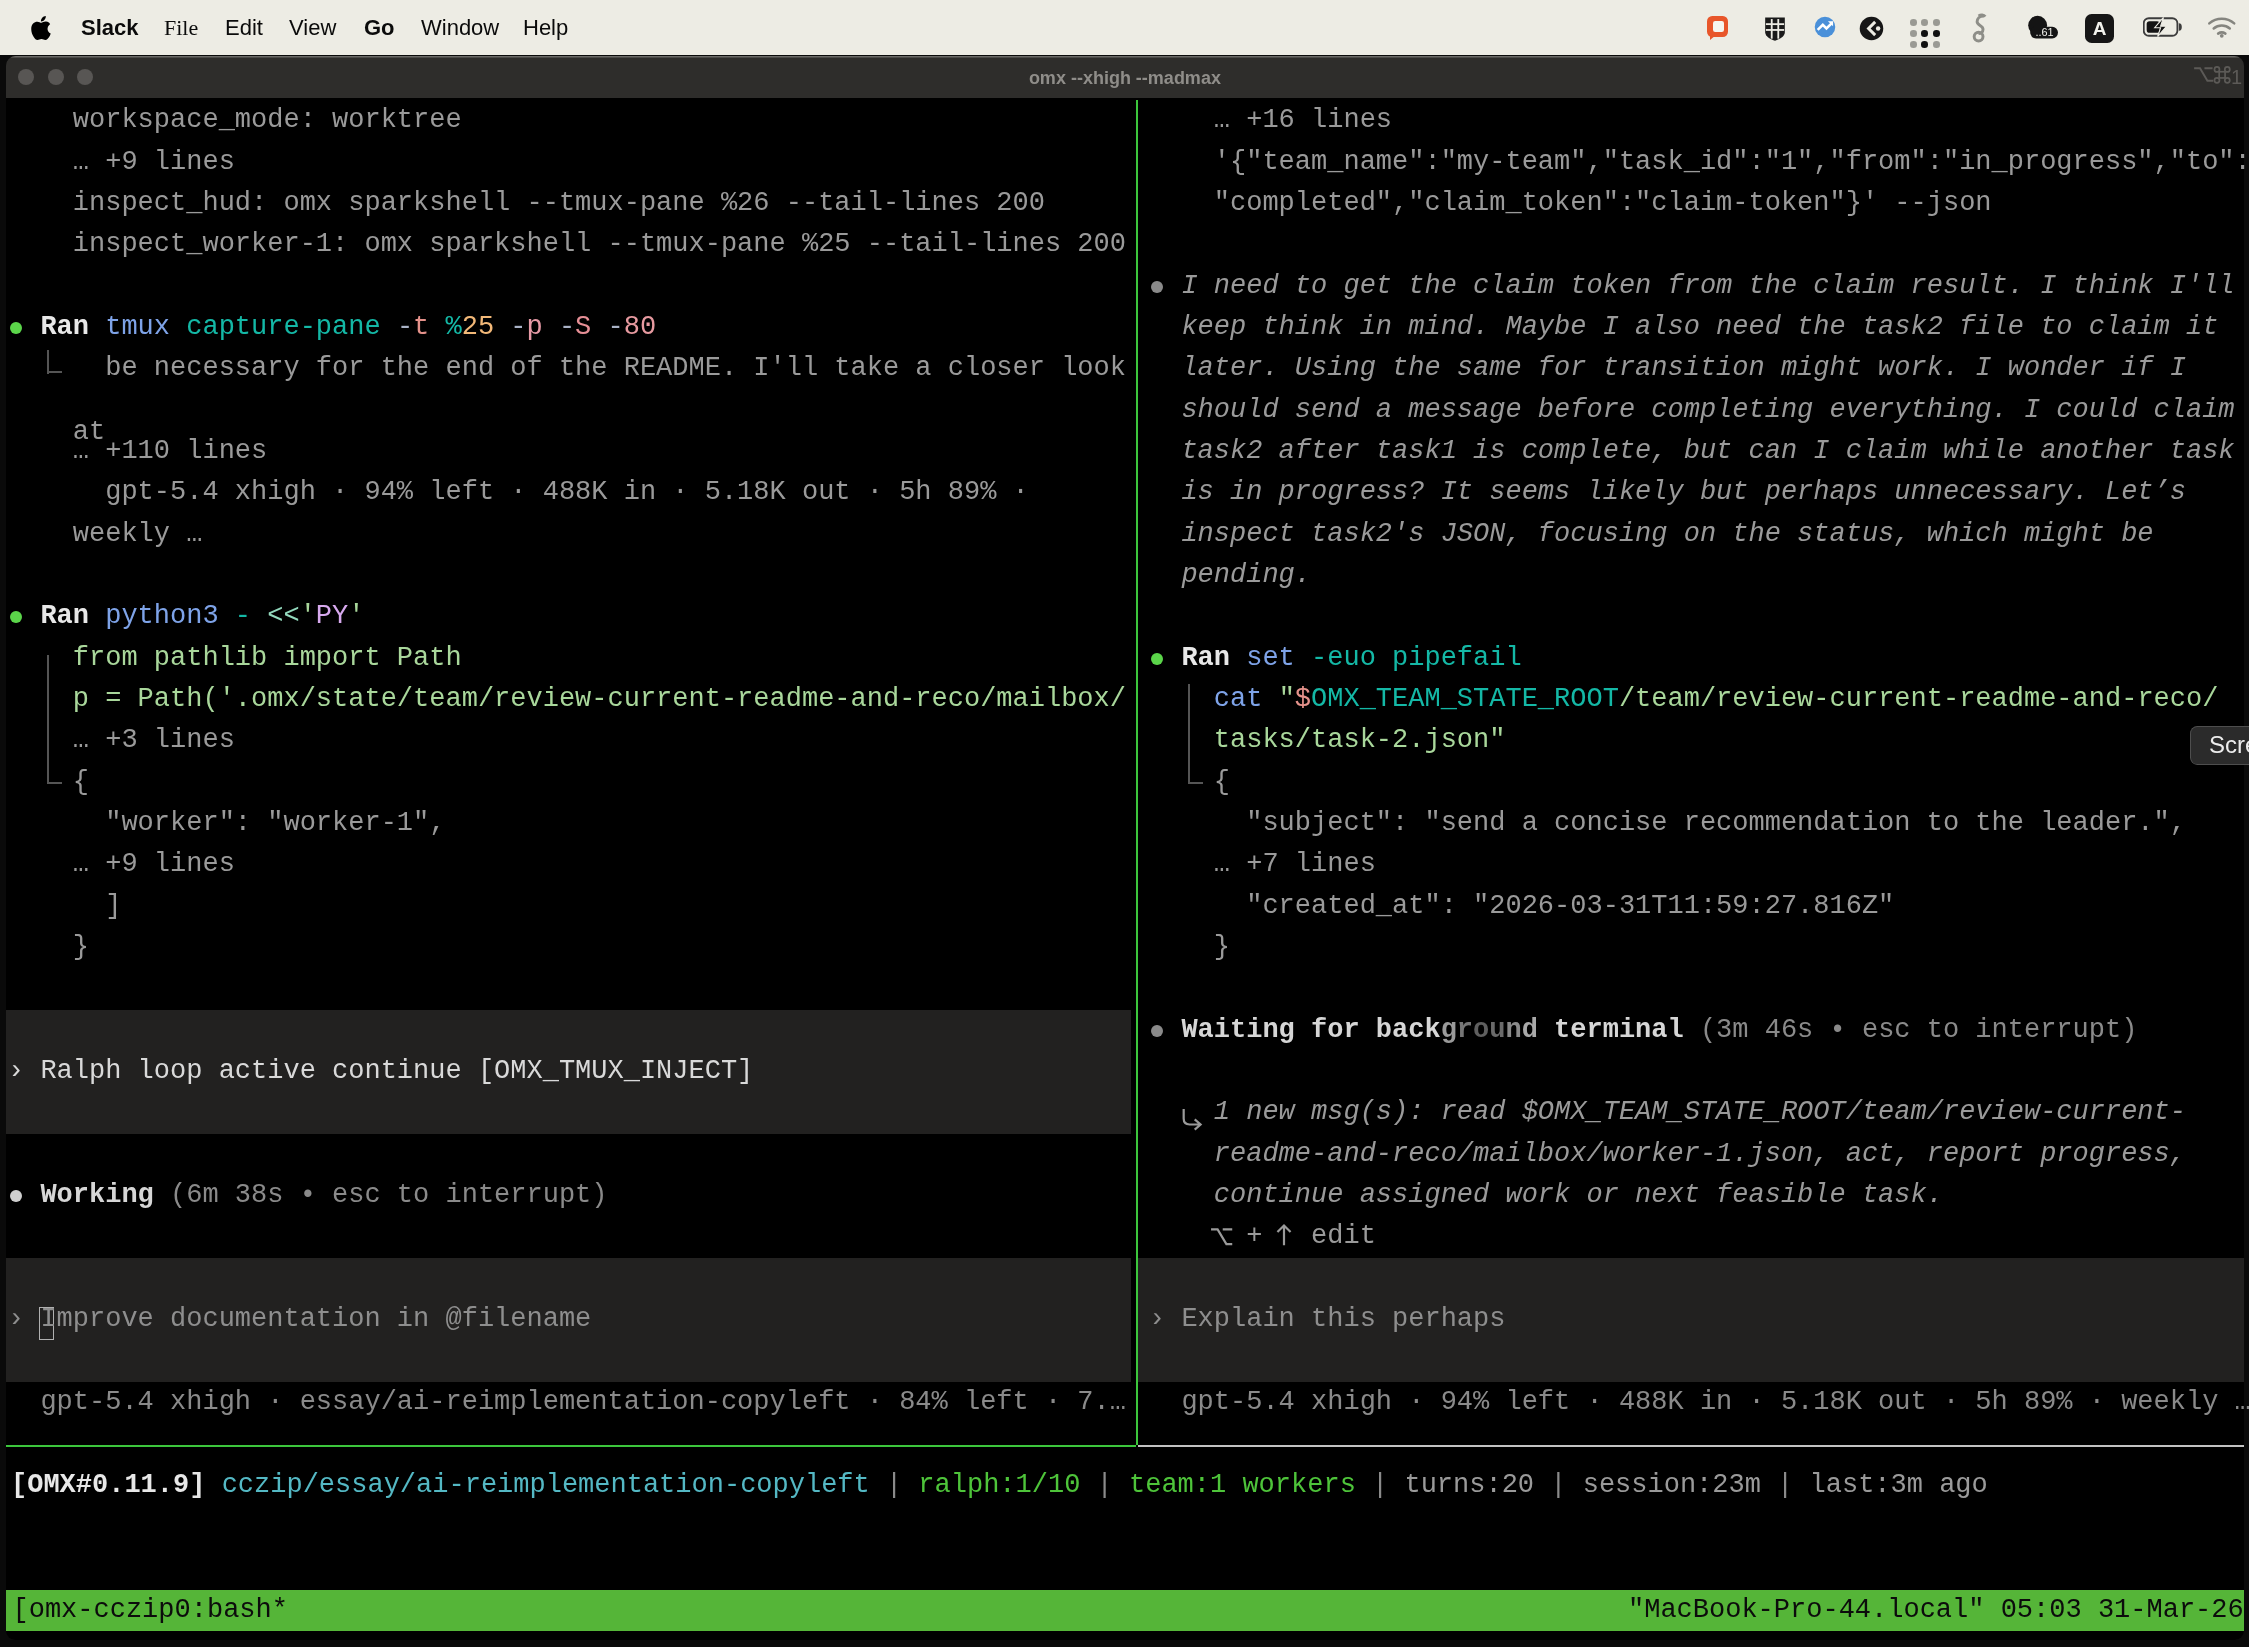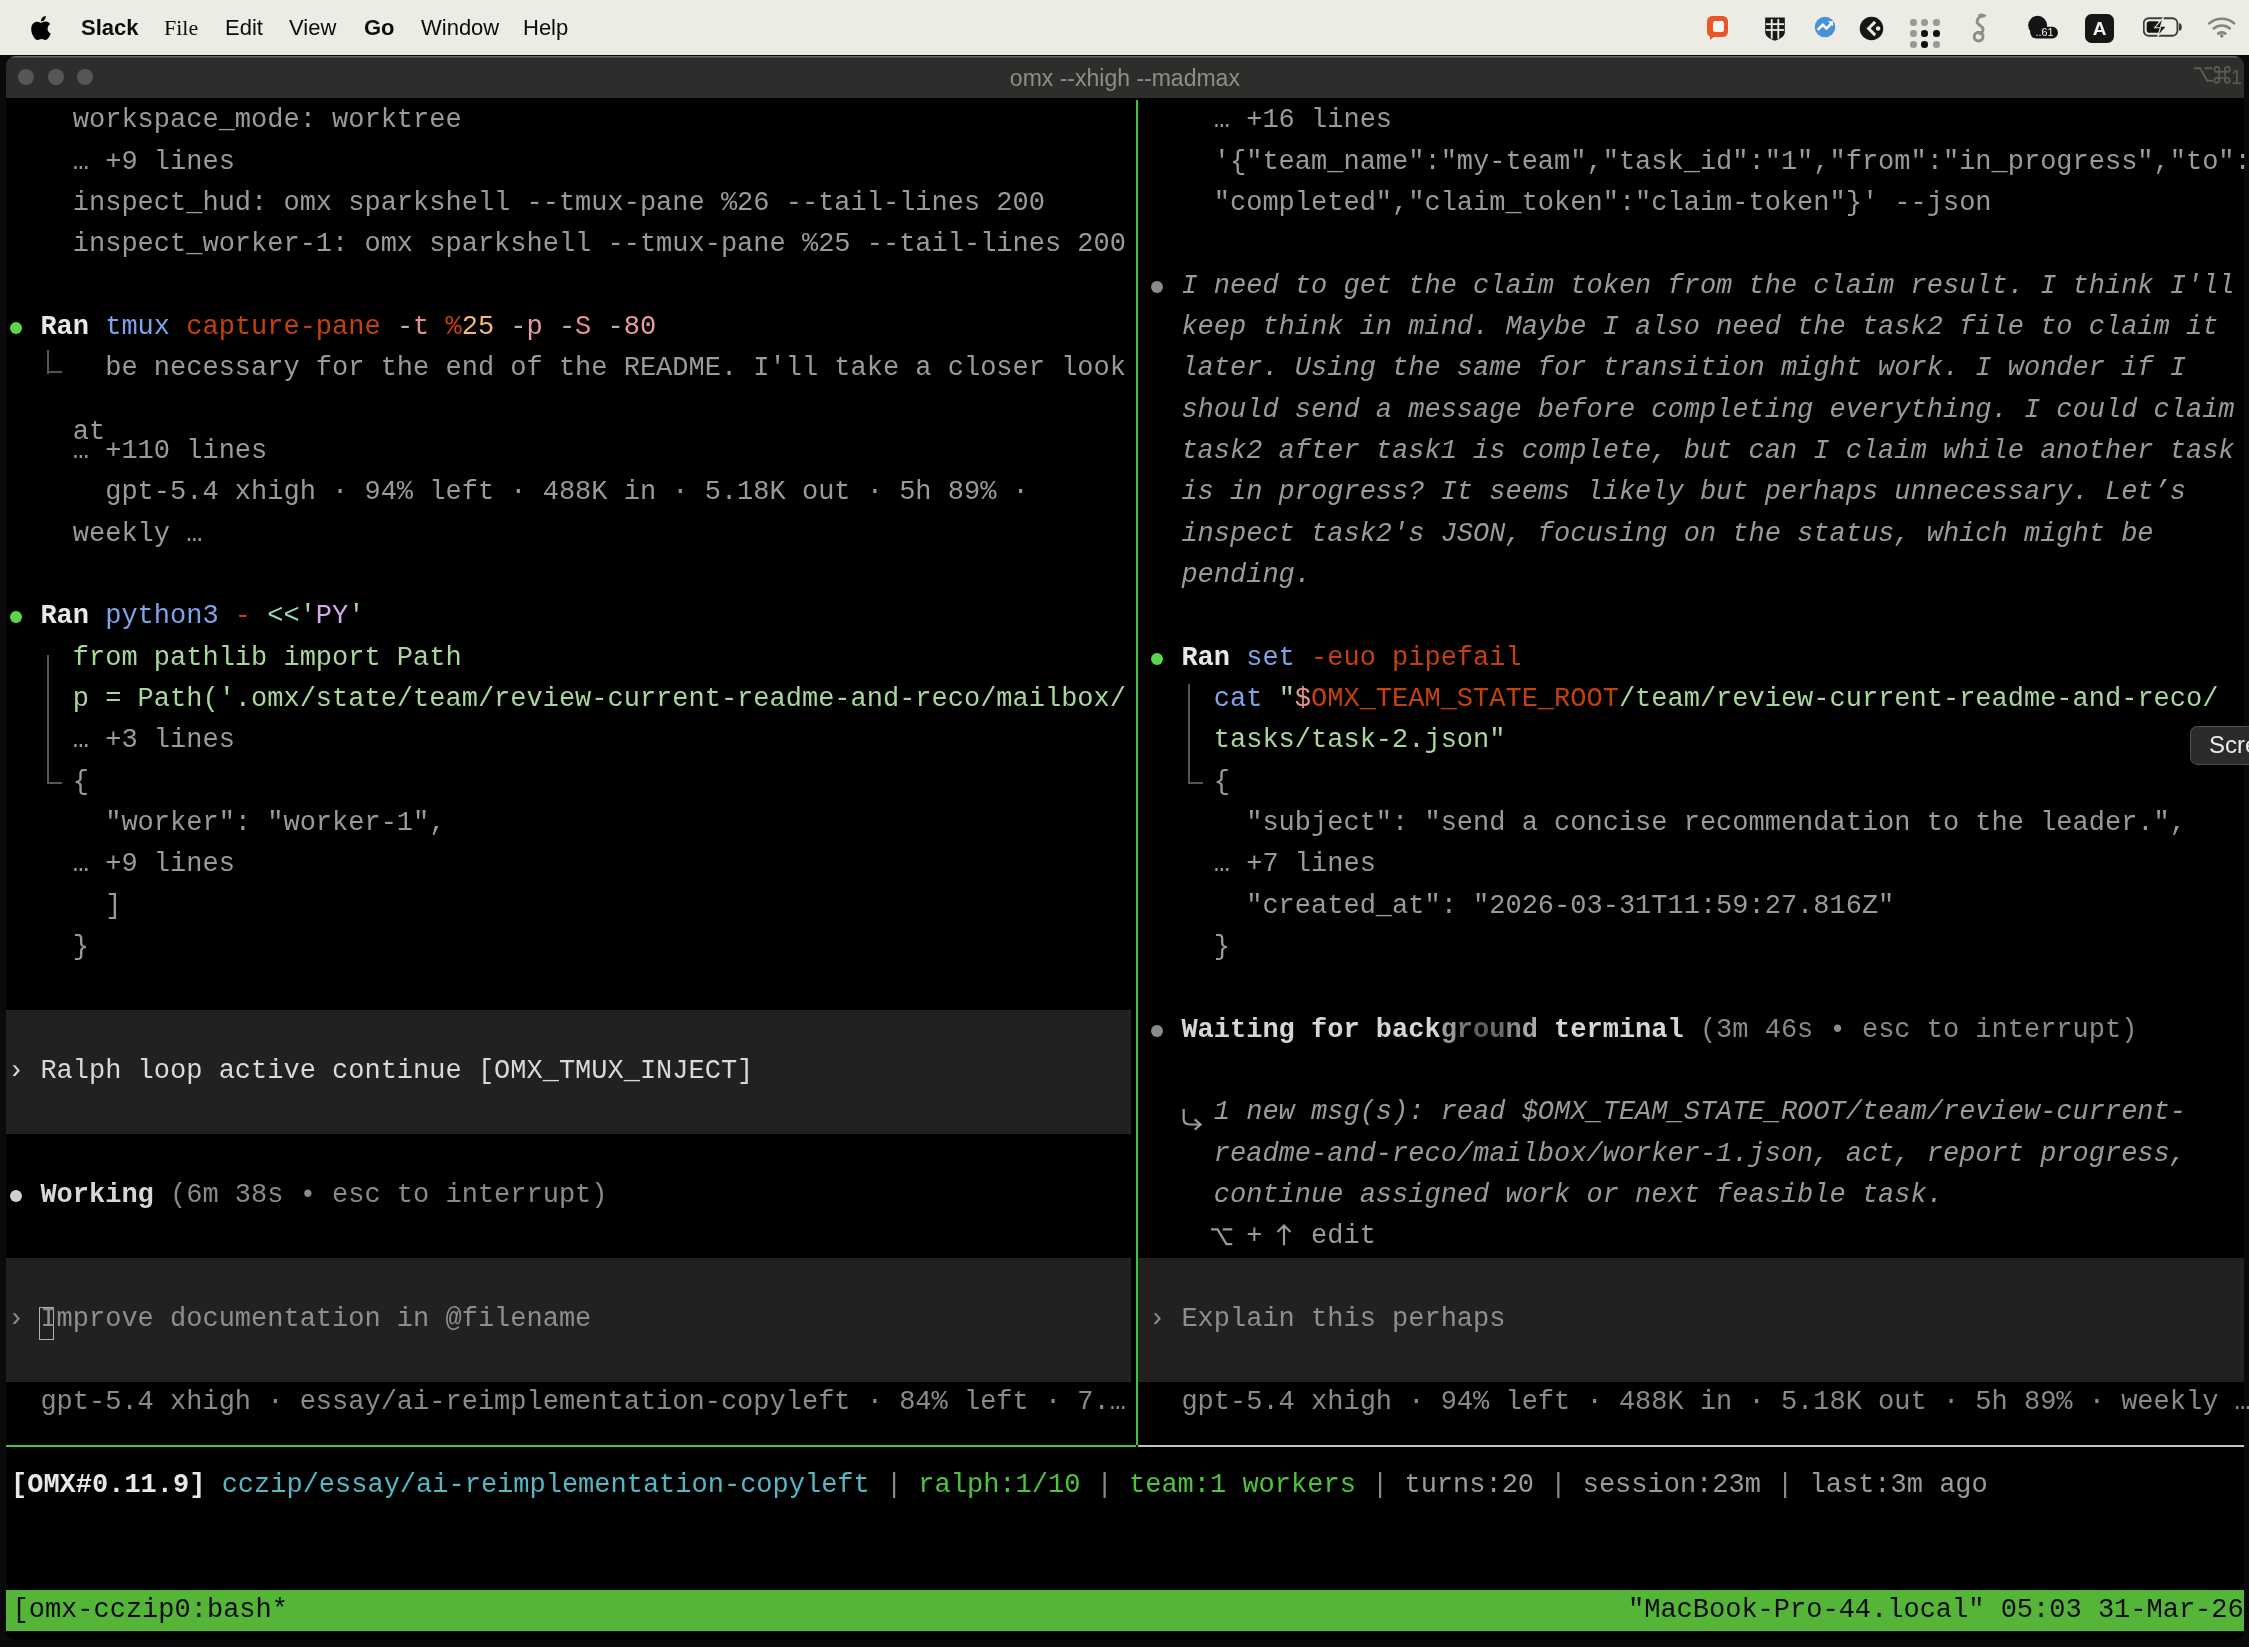--- a/index.html
+++ b/index.html
@@ -1,26 +1,26 @@
 <!DOCTYPE html>
 <html style="font-size:11.8px"><head><meta charset="utf-8"><style>
 *{margin:0;padding:0;box-sizing:border-box}
 html,body{width:2250px;height:1648px;overflow:hidden;background:#0a0a0a}
 body{position:relative;font-family:"Liberation Sans",sans-serif}
 #menubar{position:absolute;left:0;top:0;width:2250px;height:55px;background:#edece4}
 .mi{position:absolute;top:0;height:55px;line-height:55px;font-size:22px;color:#0b0b0b}
 #win{position:absolute;left:5.9px;top:56px;width:2238px;height:1584px;background:#000;border-radius:9.6px;overflow:hidden}
 #tbar{position:absolute;left:0;top:0;width:100%;height:42px;background:#2e2d2b;box-shadow:inset 0 1.5px 0 #6b6a67}
 .tl{position:absolute;top:12.5px;width:16px;height:16px;border-radius:50%;background:#585654}
-#title{position:absolute;left:0;top:0;width:100%;height:42px;line-height:44px;text-align:center;color:#8f8d89;font-weight:normal;font-size:23px;font-family:"Liberation Sans",sans-serif}
+#title{position:absolute;left:0;top:0;width:100%;height:42px;line-height:44px;text-align:center;color:#8f8d89;font-weight:bold;font-size:18px;font-family:"Liberation Sans",sans-serif}
 .t{position:absolute;font-family:"Liberation Mono",monospace;font-size:27px;line-height:41px;white-space:pre;color:#e8e8e8}
 .g{color:#9a9a9a}.g2{color:#8a8a8a}.g3{color:#8e8e8e}
 .w{color:#e8e8e8;font-weight:bold}.w2{color:#d6d6d6;font-weight:bold}
 .wt{color:#d9d9d9}
-.bl{color:#7ea3e8}.lv{color:#c2410c}.gr{color:#a9d79b}.mt{color:#93d9bd}.pu{color:#d7a9ee}
+.bl{color:#7ea3e8}.lv{color:#14b8a6}.gr{color:#a9d79b}.mt{color:#93d9bd}.pu{color:#d7a9ee}
 .dsh{color:#a9b2c6}.pks{color:#e5928b}.pch{color:#f2b878}.pkp{color:#e79aa6}.rds{color:#e68f96}.pk8{color:#e79aa0}
 .cy{color:#54b8c4}.sg{color:#4ec43a}
 .i{font-style:italic}
 .box{position:absolute;background:#222120}
 .dot{position:absolute;width:11.8px;height:11.8px;border-radius:50%}
 .gl{position:absolute;background:#555}
 </style></head>
 <body>
 <div id="win">
 <div id="tbar"></div>

